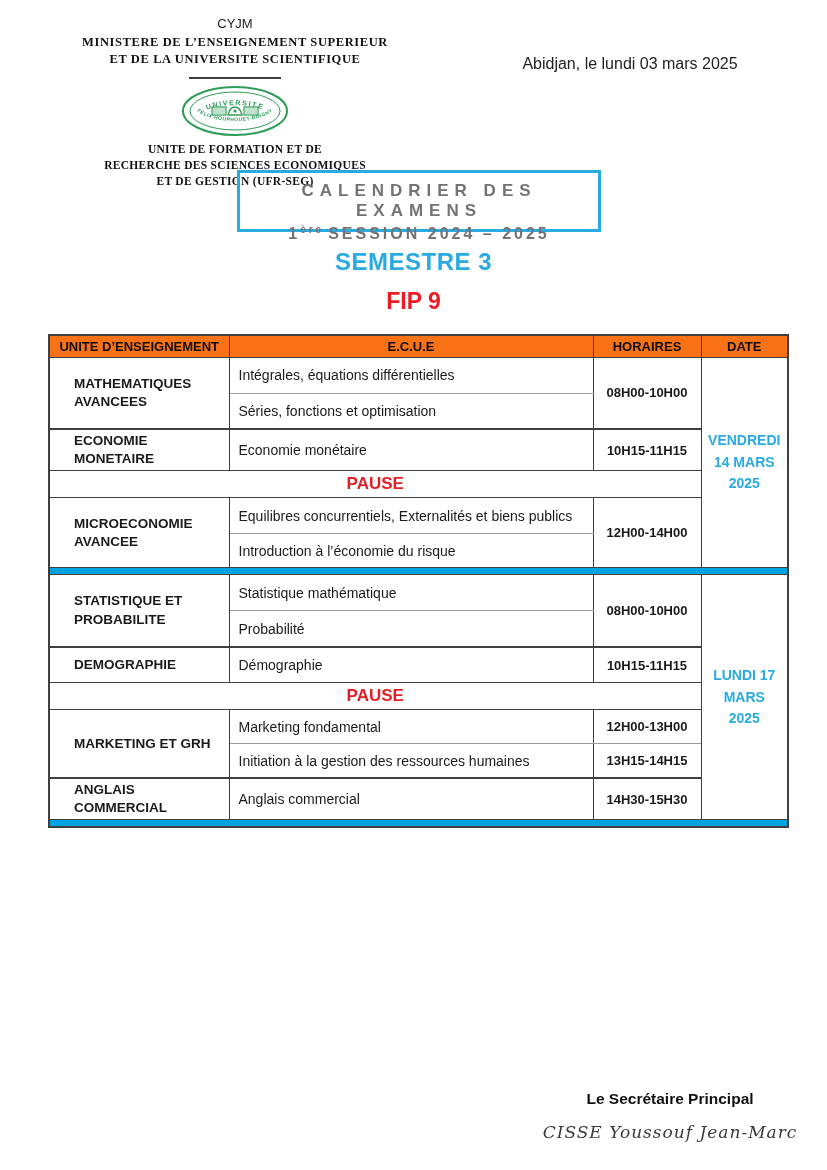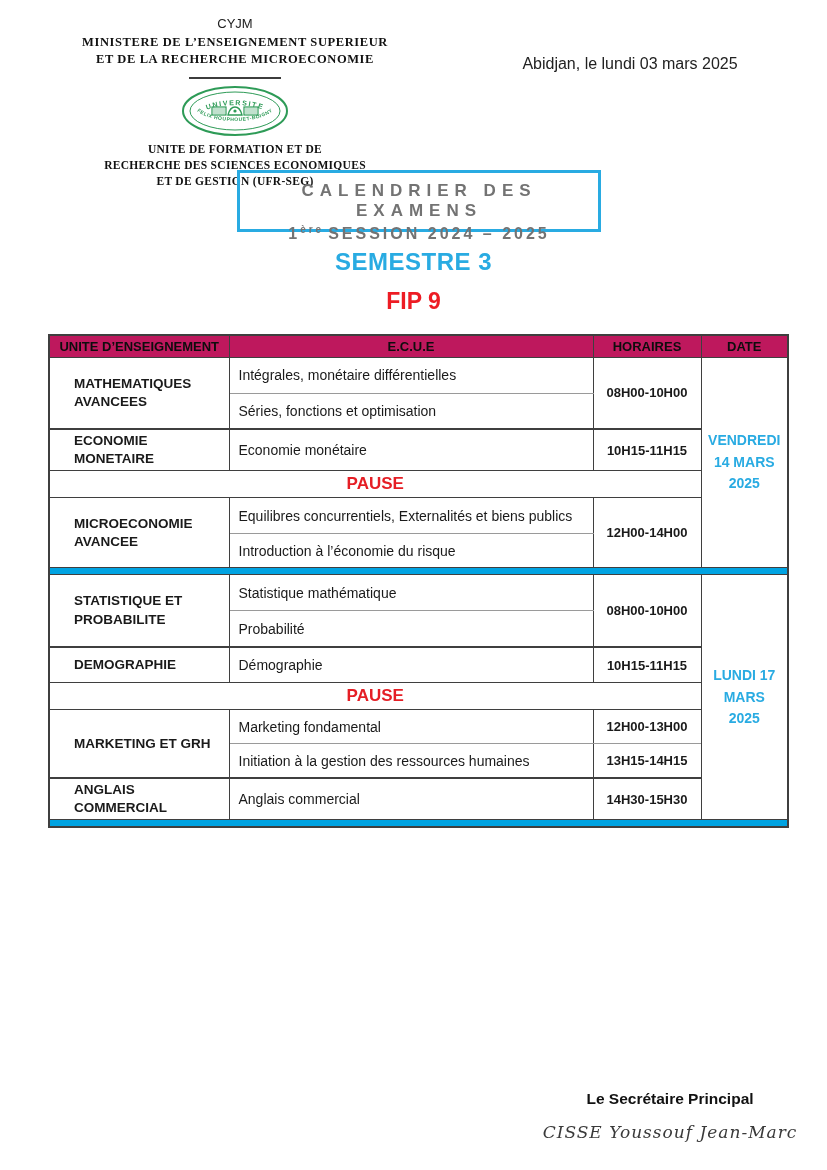--- a/index.html
+++ b/index.html
@@ -107,21 +107,21 @@
     width: 739px;
     border-collapse: collapse;
     table-layout: fixed;
   }
   .exam-table th, .exam-table td {
     border: 1px solid #3f3f3f;
     vertical-align: middle;
   }
   .exam-table { border: 2px solid #3f3f3f; }
   .exam-table th {
-    background: #be185d;
+    background: #f97316;
     height: 22px;
     font-size: 13px;
     font-weight: bold;
     text-align: center;
     color: #0d0d0d;
   }
   td.ue {
     font-weight: bold;
     font-size: 13.5px;
     padding: 2px 6px 2px 24px;
@@ -187,21 +187,21 @@
 </style>
 </head>
 <body>
 
 <div class="page">
 
   <div class="head-left">
     <div class="cyjm">CYJM</div>
     <div class="ministry">
       <div>MINISTERE DE L’ENSEIGNEMENT SUPERIEUR</div>
-      <div>ET DE LA RECHERCHE MICROECONOMIE</div>
+      <div>ET DE LA UNIVERSITE SCIENTIFIQUE</div>
     </div>
     <div class="head-divider"></div>
     <div class="logo-wrap">
       <svg width="110" height="52" viewBox="0 0 110 52" xmlns="http://www.w3.org/2000/svg">
         <ellipse cx="55" cy="26" rx="52" ry="24" fill="none" stroke="#2E9B57" stroke-width="2"></ellipse>
         <ellipse cx="55" cy="26" rx="45" ry="19" fill="none" stroke="#2E9B57" stroke-width="1"></ellipse>
         <path id="arcTop" d="M 18,30 A 40 16 0 0 1 92,30" fill="none"></path>
         <path id="arcBot" d="M 14,22 A 42 18 0 0 0 96,22" fill="none"></path>
         <text font-size="7" font-family="Liberation Sans, sans-serif" font-weight="bold" fill="#2E9B57" letter-spacing="1.5">
           <textPath href="#arcTop" startOffset="50%" text-anchor="middle">UNIVERSITE</textPath>
@@ -245,21 +245,21 @@
     <tbody>
         <tr>
       <th>UNITE D’ENSEIGNEMENT</th>
       <th>E.C.U.E</th>
       <th>HORAIRES</th>
       <th>DATE</th>
     </tr>
 
     <tr class="row">
       <td class="ue" rowspan="2">MATHEMATIQUES AVANCEES</td>
-      <td class="ecue split-b">Intégrales, monétaire différentielles</td>
+      <td class="ecue split-b">Intégrales, équations différentielles</td>
       <td class="time" rowspan="2">08H00-10H00</td>
       <td class="date-cell" rowspan="6">VENDREDI
 14 MARS
 2025</td>
     </tr>
     <tr class="row">
       <td class="ecue split-t">Séries, fonctions et optimisation</td>
     </tr>
     <tr class="row">
       <td class="ue grp">ECONOMIE MONETAIRE</td>

